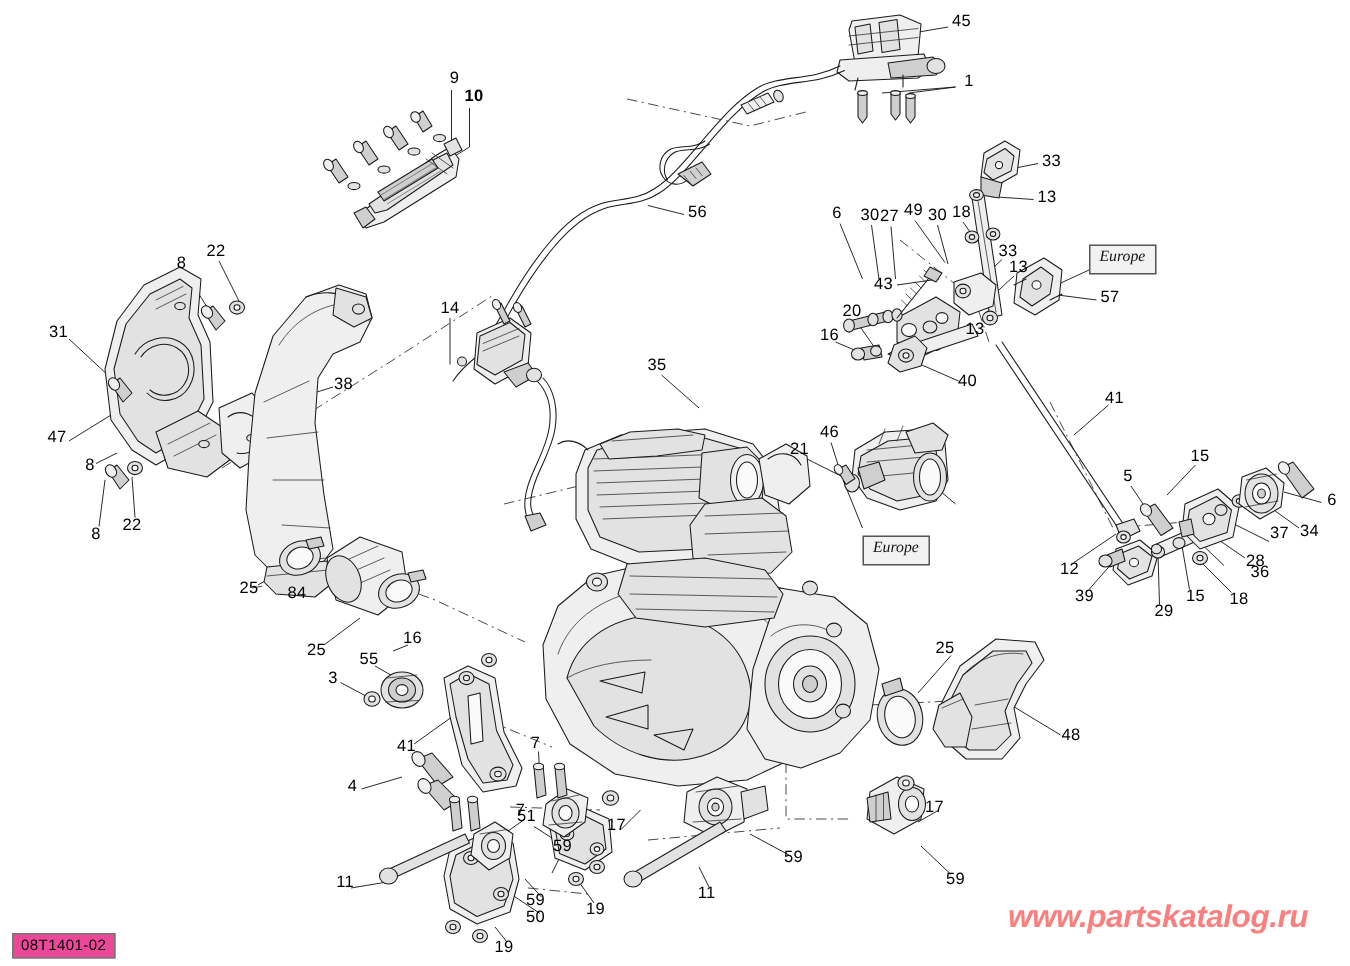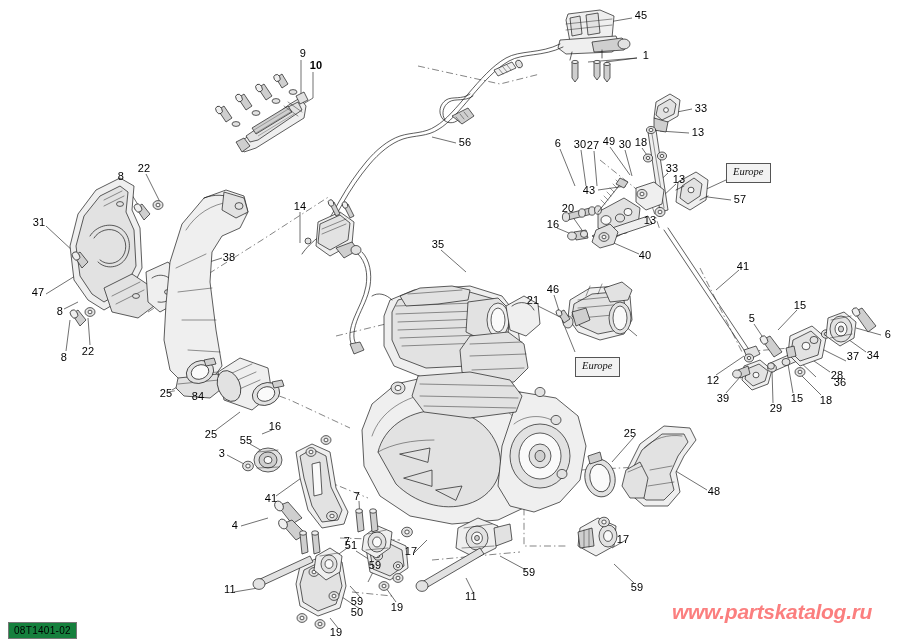--- a/index.html
+++ b/index.html
@@ -42,21 +42,21 @@
   .boxlabel.eu{
     font-size:10.5px;
     padding:2px 6px 3px 6px;
   }
 
   
   #code-plate{
     position:absolute;
     left:8px;top:622px;
     border:1px solid #777;
-    background:#15803d;
+    background:#ec4899;
     font-family:"Liberation Sans", sans-serif;
     font-size:10px;
     color:#000;
     padding:2px 5px 2px 5px;
     letter-spacing:0.3px;
   }
 
   
   #watermark{
     position:absolute;

